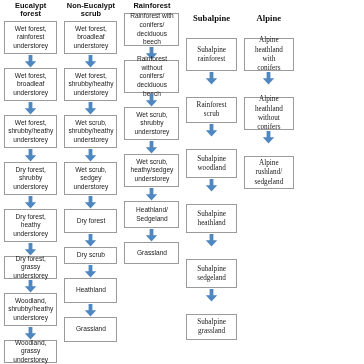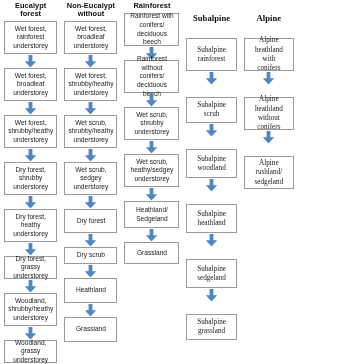--- a/index.html
+++ b/index.html
@@ -143,21 +143,21 @@
 understorey</div>
       <div class="arrow">
         <svg width="13" height="13" viewBox="0 0 13 13" aria-hidden="true">
           <path d="M4.6 0 H8.4 V6.2 H12.2 L6.5 12.6 L0.8 6.2 H4.6 Z" fill="#4f87c0"></path>
         </svg>
       </div>
       <div class="spacer"></div>
     </div>
     <div class="col-gap"></div>
     <div class="column" style="width: 67px;">
-      <div class="col-header">Non-Eucalypt without</div>
+      <div class="col-header">Non-Eucalypt scrub</div>
       <div class="node-box" style="height: 33px;">Wet forest,
 broadleaf
 understorey</div>
       <div class="arrow">
         <svg width="13" height="13" viewBox="0 0 13 13" aria-hidden="true">
           <path d="M4.6 0 H8.4 V6.2 H12.2 L6.5 12.6 L0.8 6.2 H4.6 Z" fill="#4f87c0"></path>
         </svg>
       </div>
       <div class="node-box" style="height: 33px;">Wet forest,
 shrubby/heathy
@@ -252,21 +252,21 @@
     <div class="col-gap"></div>
     <div class="column serif" style="width: 65px;">
       <div class="col-header">Subalpine</div>
       <div class="node-box" style="height: 33px;">Subalpine
 rainforest</div>
       <div class="arrow">
         <svg width="13" height="13" viewBox="0 0 13 13" aria-hidden="true">
           <path d="M4.6 0 H8.4 V6.2 H12.2 L6.5 12.6 L0.8 6.2 H4.6 Z" fill="#4f87c0"></path>
         </svg>
       </div>
-      <div class="node-box" style="height: 26px;">Subalpine scrub</div>
+      <div class="node-box" style="height: 26px;">Rainforest scrub</div>
       <div class="arrow">
         <svg width="13" height="13" viewBox="0 0 13 13" aria-hidden="true">
           <path d="M4.6 0 H8.4 V6.2 H12.2 L6.5 12.6 L0.8 6.2 H4.6 Z" fill="#4f87c0"></path>
         </svg>
       </div>
       <div class="node-box" style="height: 29px;">Subalpine
 woodland</div>
       <div class="arrow">
         <svg width="13" height="13" viewBox="0 0 13 13" aria-hidden="true">
           <path d="M4.6 0 H8.4 V6.2 H12.2 L6.5 12.6 L0.8 6.2 H4.6 Z" fill="#4f87c0"></path>

